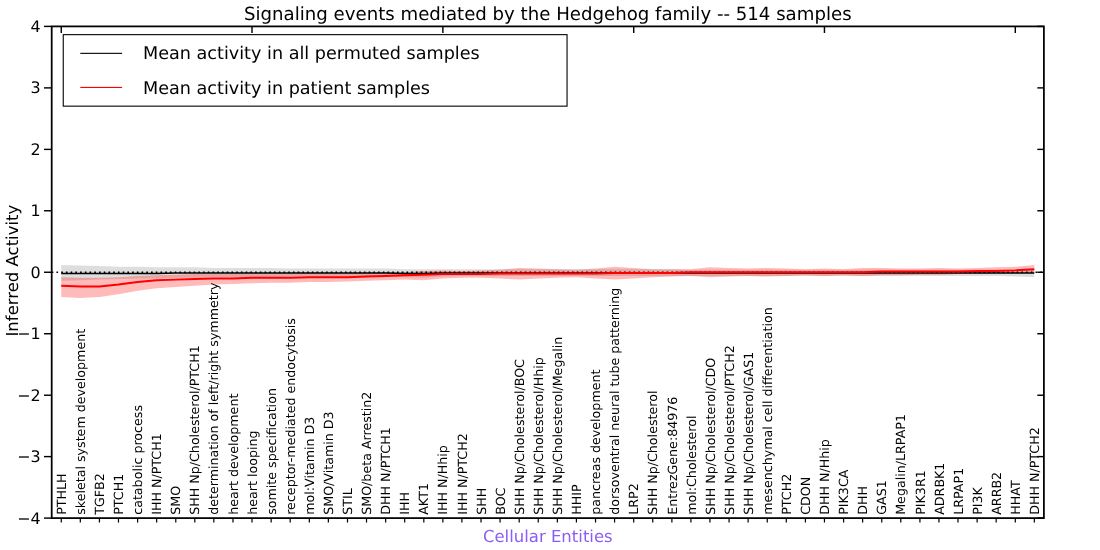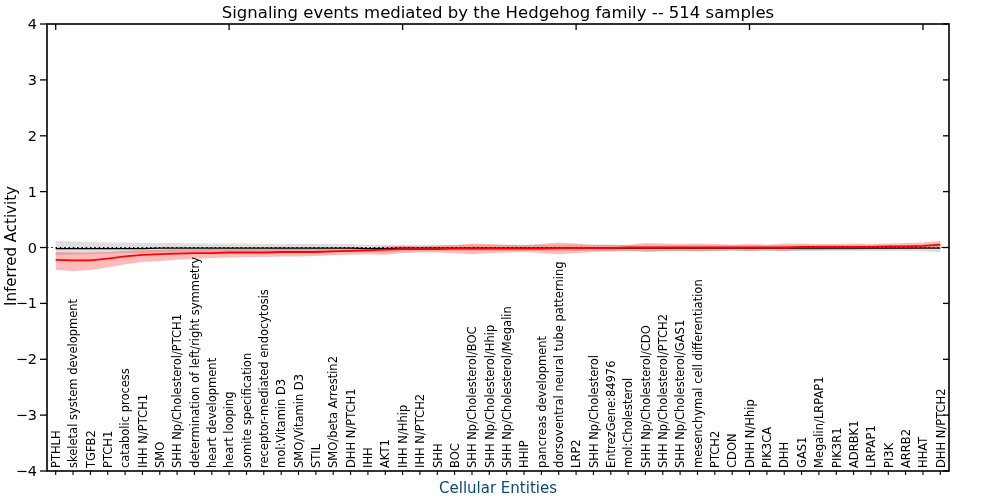--- a/index.html
+++ b/index.html
@@ -4,21 +4,21 @@
 <style>
   html,body{margin:0;padding:0;background:#fff;}
   #fig{position:relative;width:1000px;height:500px;background:#fff;
        font-family:"DejaVu Sans","Liberation Sans",sans-serif;overflow:hidden;}
   #chart-svg{position:absolute;left:0;top:0;}
   #title{position:absolute;left:47px;top:3px;width:902px;text-align:center;
          font-size:16.5px;color:#000000;white-space:nowrap;}
   #ylab{position:absolute;left:-89px;top:237px;width:200px;text-align:center;
         font-size:15px;color:#000;transform:rotate(-90deg);}
   #xlab{position:absolute;left:47px;top:479px;width:902px;text-align:center;
-        font-size:15px;color:#0c4a6e;}
+        font-size:15px;color:#8b5cf6;}
   #legend{position:absolute;left:57px;top:31px;width:459px;height:66px;
           box-sizing:border-box;border:1.5px solid #000;background:#fff;
           display:flex;flex-direction:column;justify-content:center;gap:9px;}
   .lg-row{display:flex;align-items:center;height:22px;}
   .lg-line{width:38px;height:0;border-top-style:solid;margin-left:15px;margin-right:19px;}
   .lg-label{font-size:16px;color:#000;white-space:nowrap;}
 </style>
 </head>
 <body>
 
@@ -166,13 +166,23 @@
         <text x="909.8" y="468" transform="rotate(-90 909.8 468)" font-size="11.5" fill="#000">ARRB2</text>
         <line x1="923.0" y1="471" x2="923.0" y2="475" stroke="#000" stroke-width="1.1"></line>
         <text x="927.2" y="468" transform="rotate(-90 927.2 468)" font-size="11.5" fill="#000">HHAT</text>
         <line x1="940.3" y1="471" x2="940.3" y2="475" stroke="#000" stroke-width="1.1"></line>
         <text x="944.5" y="468" transform="rotate(-90 944.5 468)" font-size="11.5" fill="#000">DHH N/PTCH2</text>
       </g>
     </svg>
   <div id="title">Signaling events mediated by the Hedgehog family -- 514 samples</div>
   <div id="ylab">Inferred Activity</div>
   <div id="xlab">Cellular Entities</div>
+  <div id="legend">
+    <div class="lg-row">
+      <span class="lg-line" style="border-top-color: rgb(0, 0, 0); border-top-width: 1.6px;"></span>
+      <span class="lg-label">Mean activity in all permuted samples</span>
+    </div>
+    <div class="lg-row">
+      <span class="lg-line" style="border-top-color: rgb(255, 0, 0); border-top-width: 1.8px;"></span>
+      <span class="lg-label">Mean activity in patient samples</span>
+    </div>
+  </div>
 </div>
 
 </body></html>

